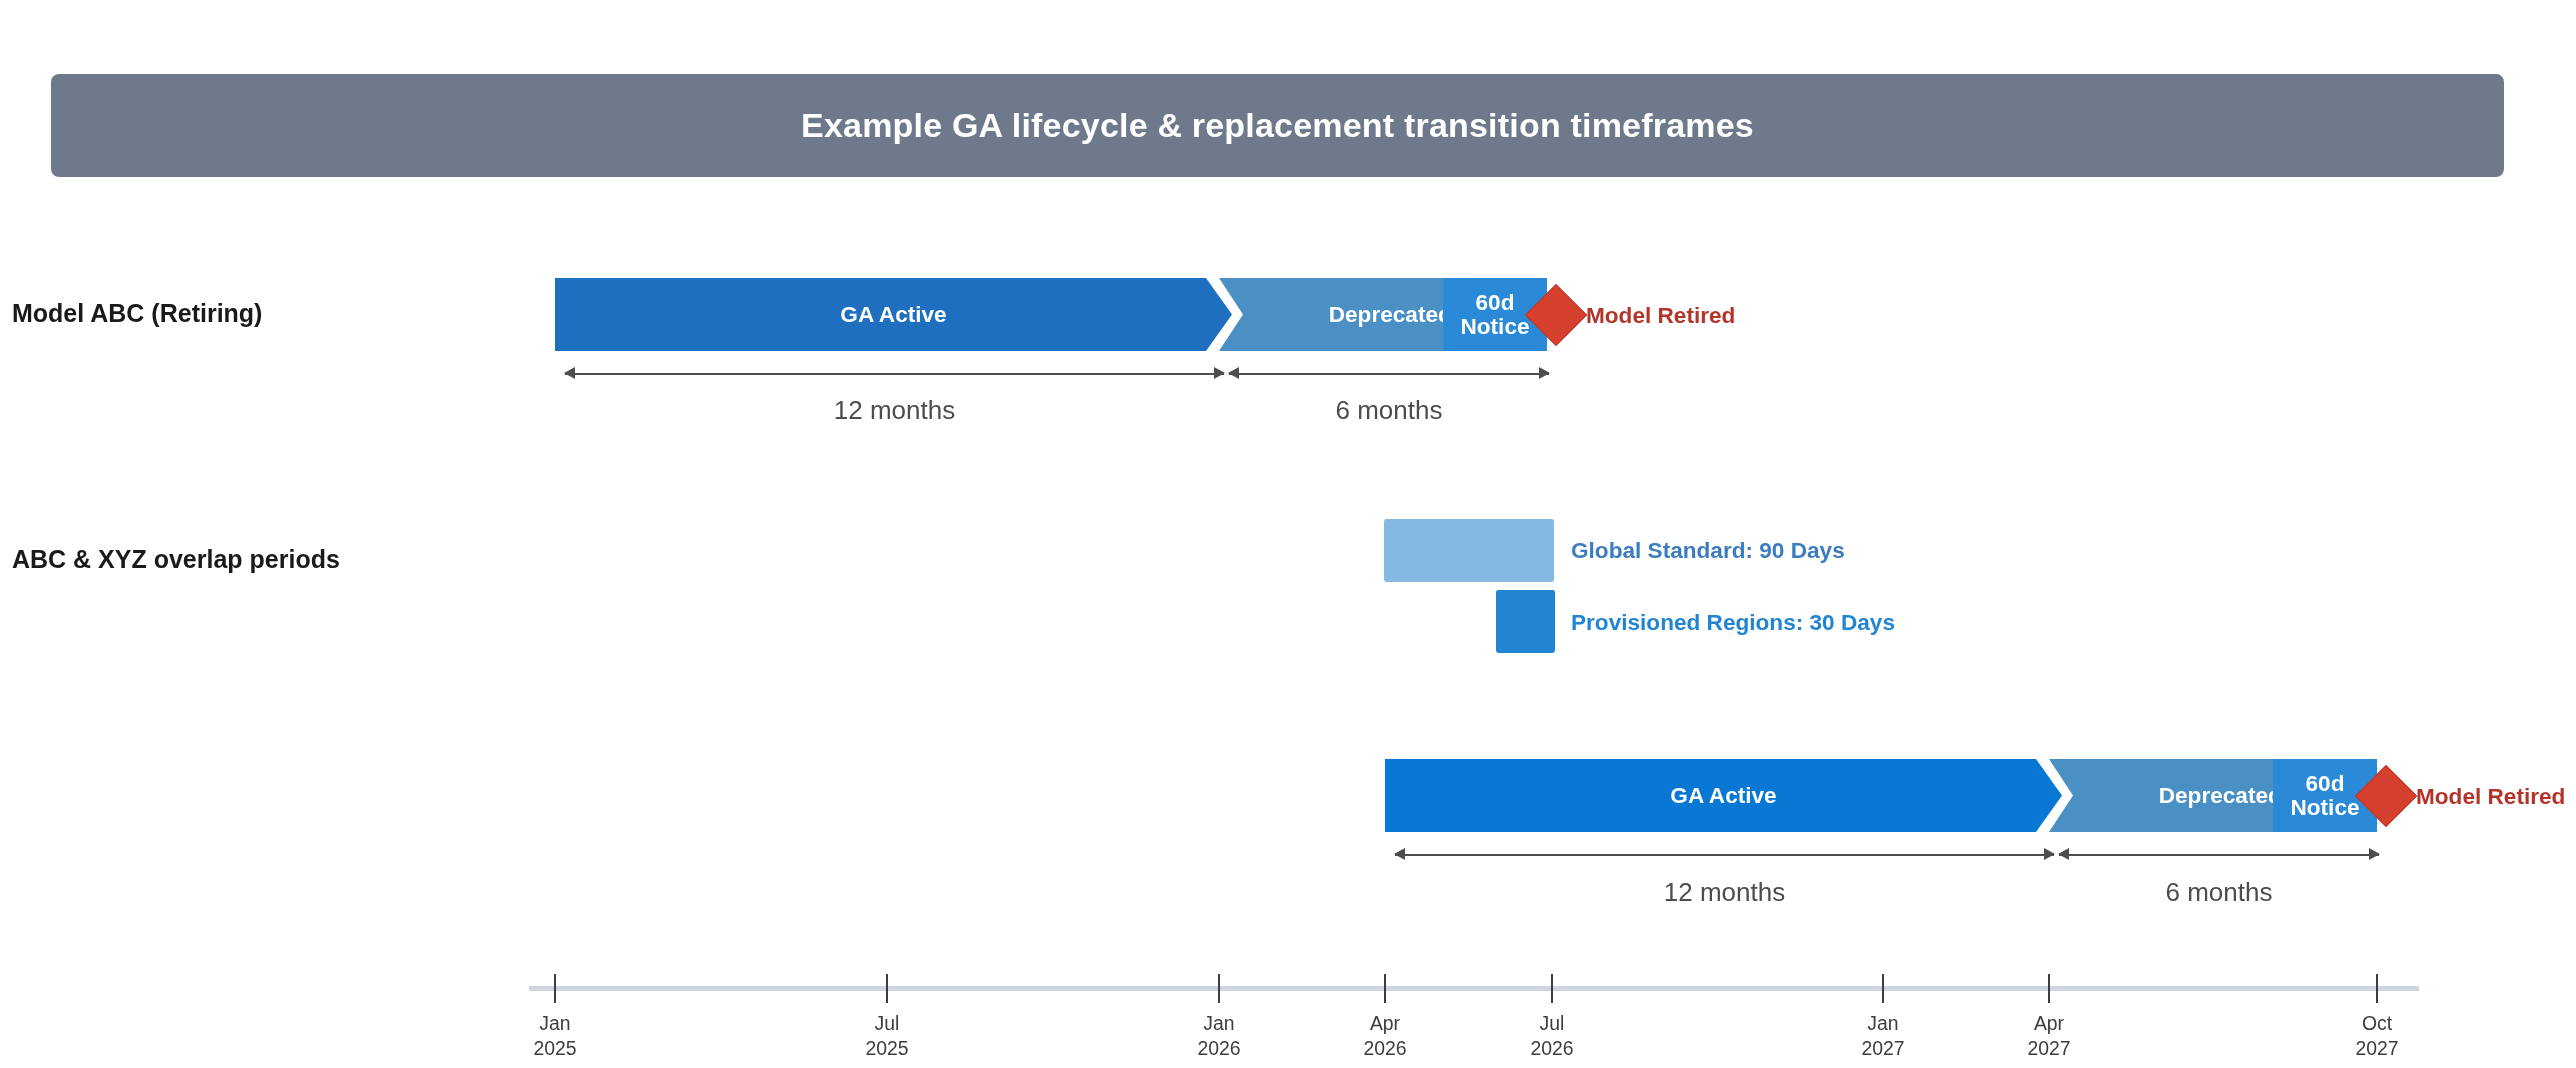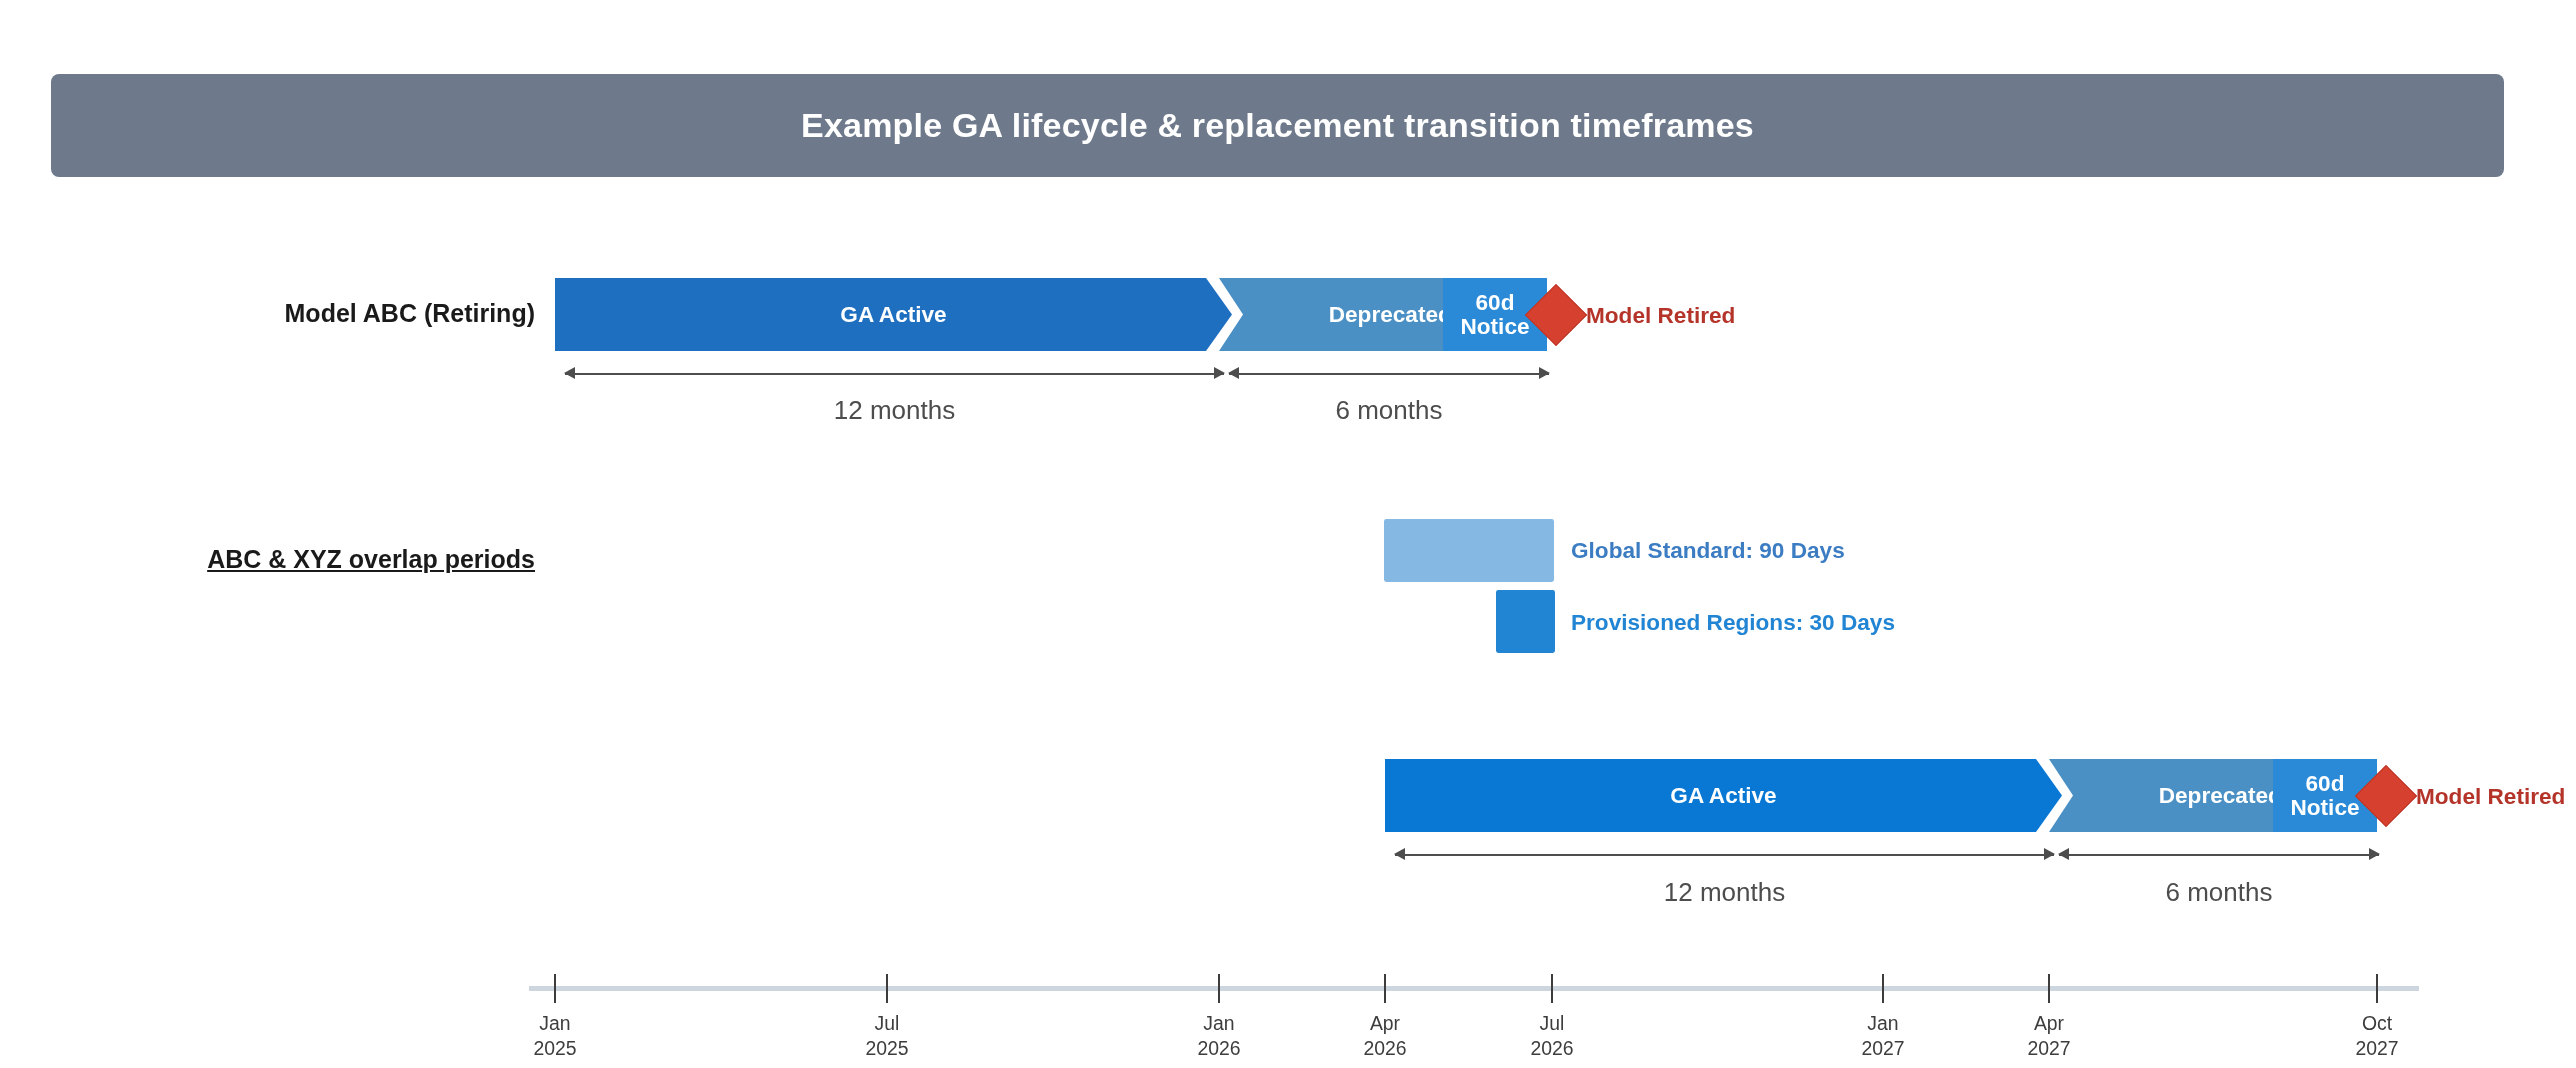--- a/index.html
+++ b/index.html
@@ -15,25 +15,25 @@
     display:flex;align-items:center;justify-content:center;
   }
   .title-banner .title-text{
     color:#ffffff;font-size:34px;font-weight:bold;letter-spacing:0.2px;
     font-family:"Liberation Sans", sans-serif;
   }
 
   
   .row-label{
     position:absolute;color:#1a1a1a;font-size:25px;font-weight:bold;
-    text-align:right;font-family:"Liberation Sans", sans-serif;
+    font-family:"Liberation Sans", sans-serif;
     white-space:nowrap;
   }
   #label-row1{left:0px;top:263px;width:523px;}
-  #label-row2{left:0px;top:509px;width:523px;text-decoration:underline;}
+  #label-row2{left:0px;top:509px;width:523px;}
   #label-row3{left:0px;top:745px;width:523px;}
 
   
   .bar{position:absolute;display:flex;align-items:center;justify-content:center;}
   .bar .bar-text{
     color:#ffffff;font-size:22.6px;font-weight:bold;white-space:nowrap;
     font-family:"Liberation Sans", sans-serif;text-align:left;line-height:1.05;
   }
 
   

